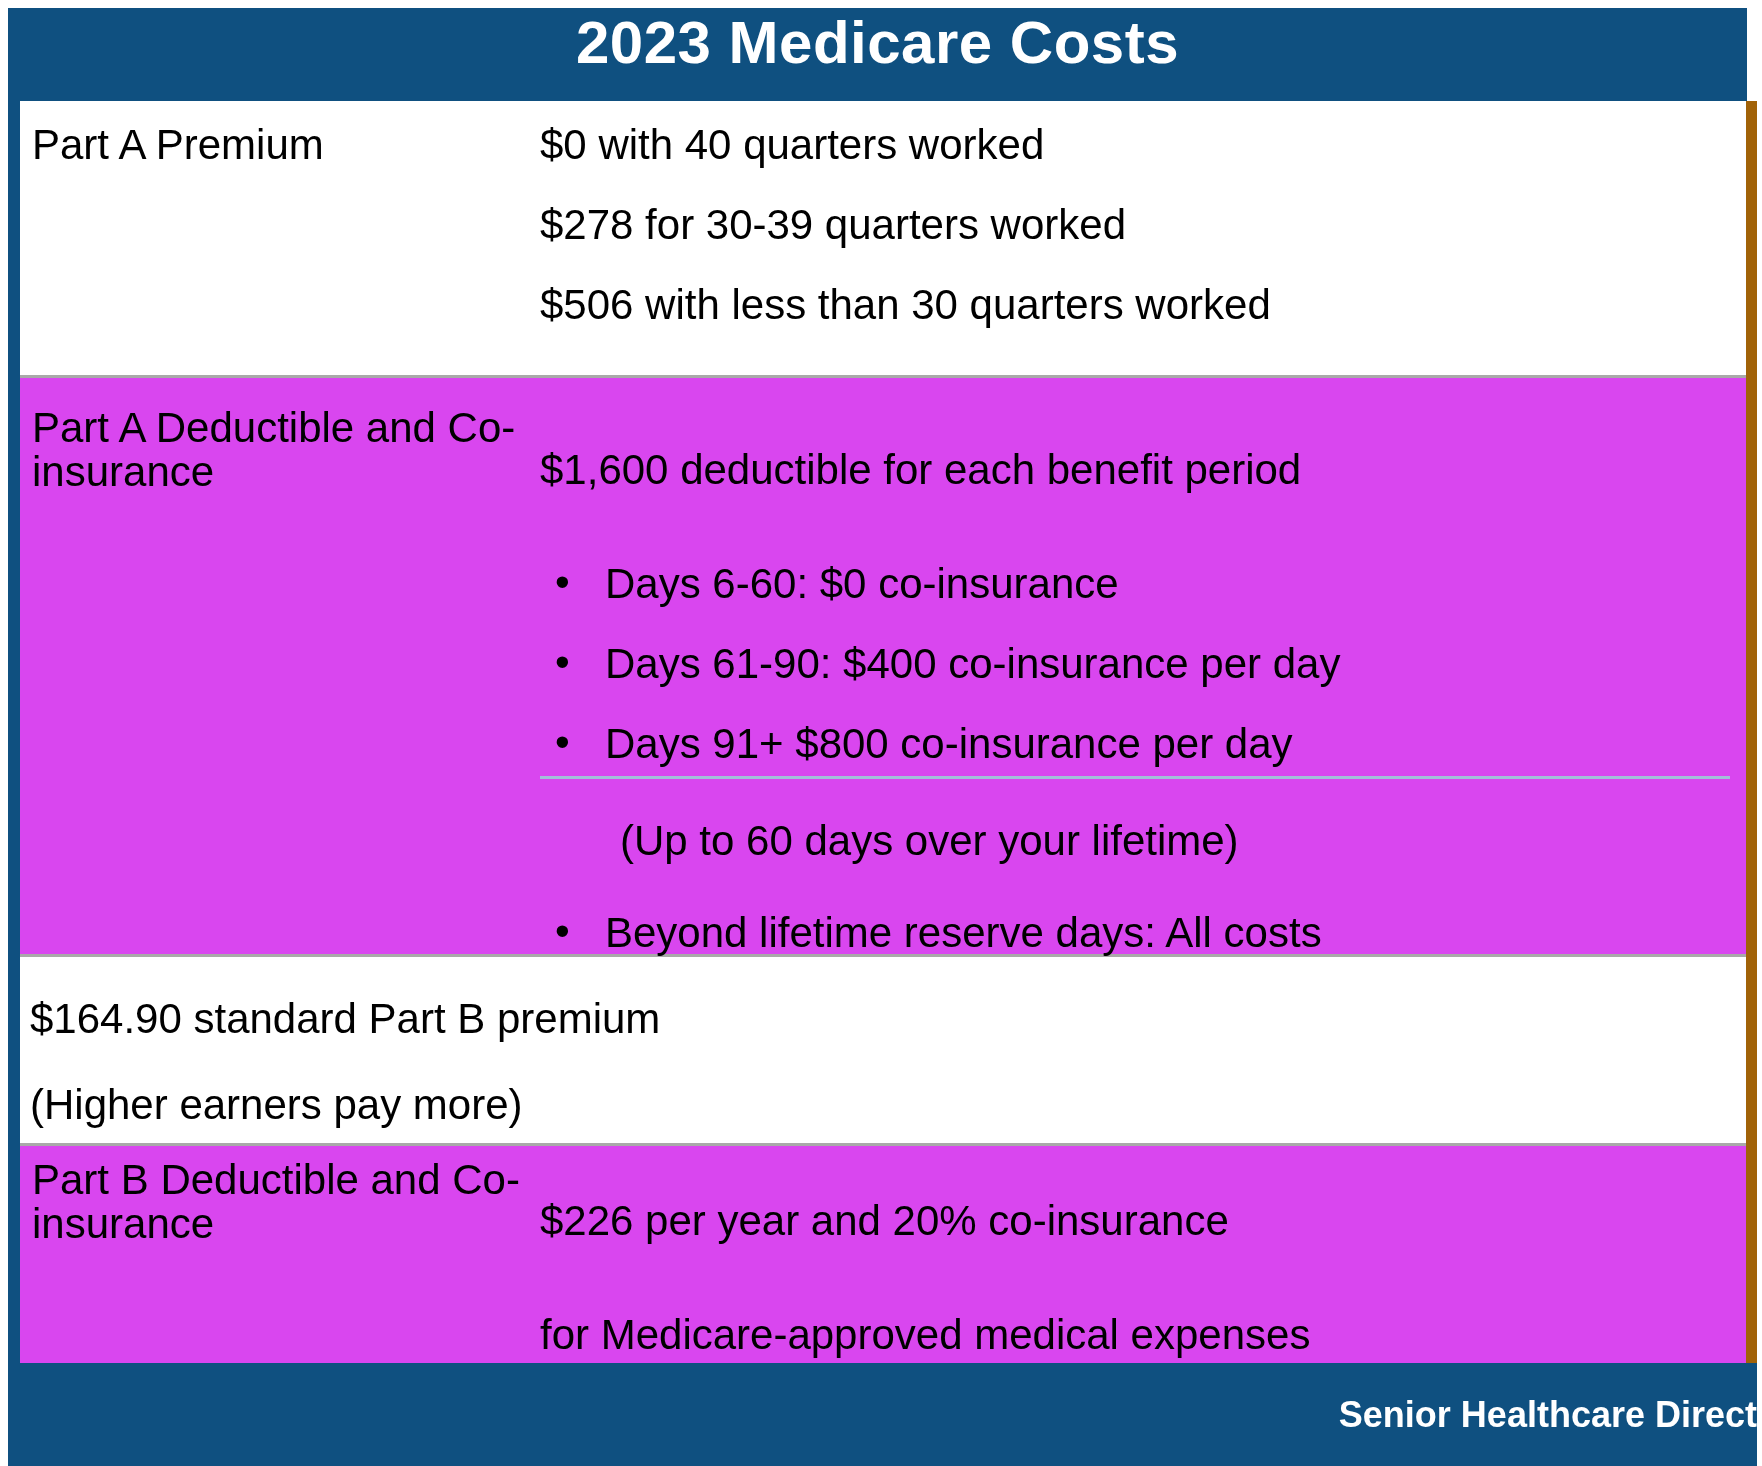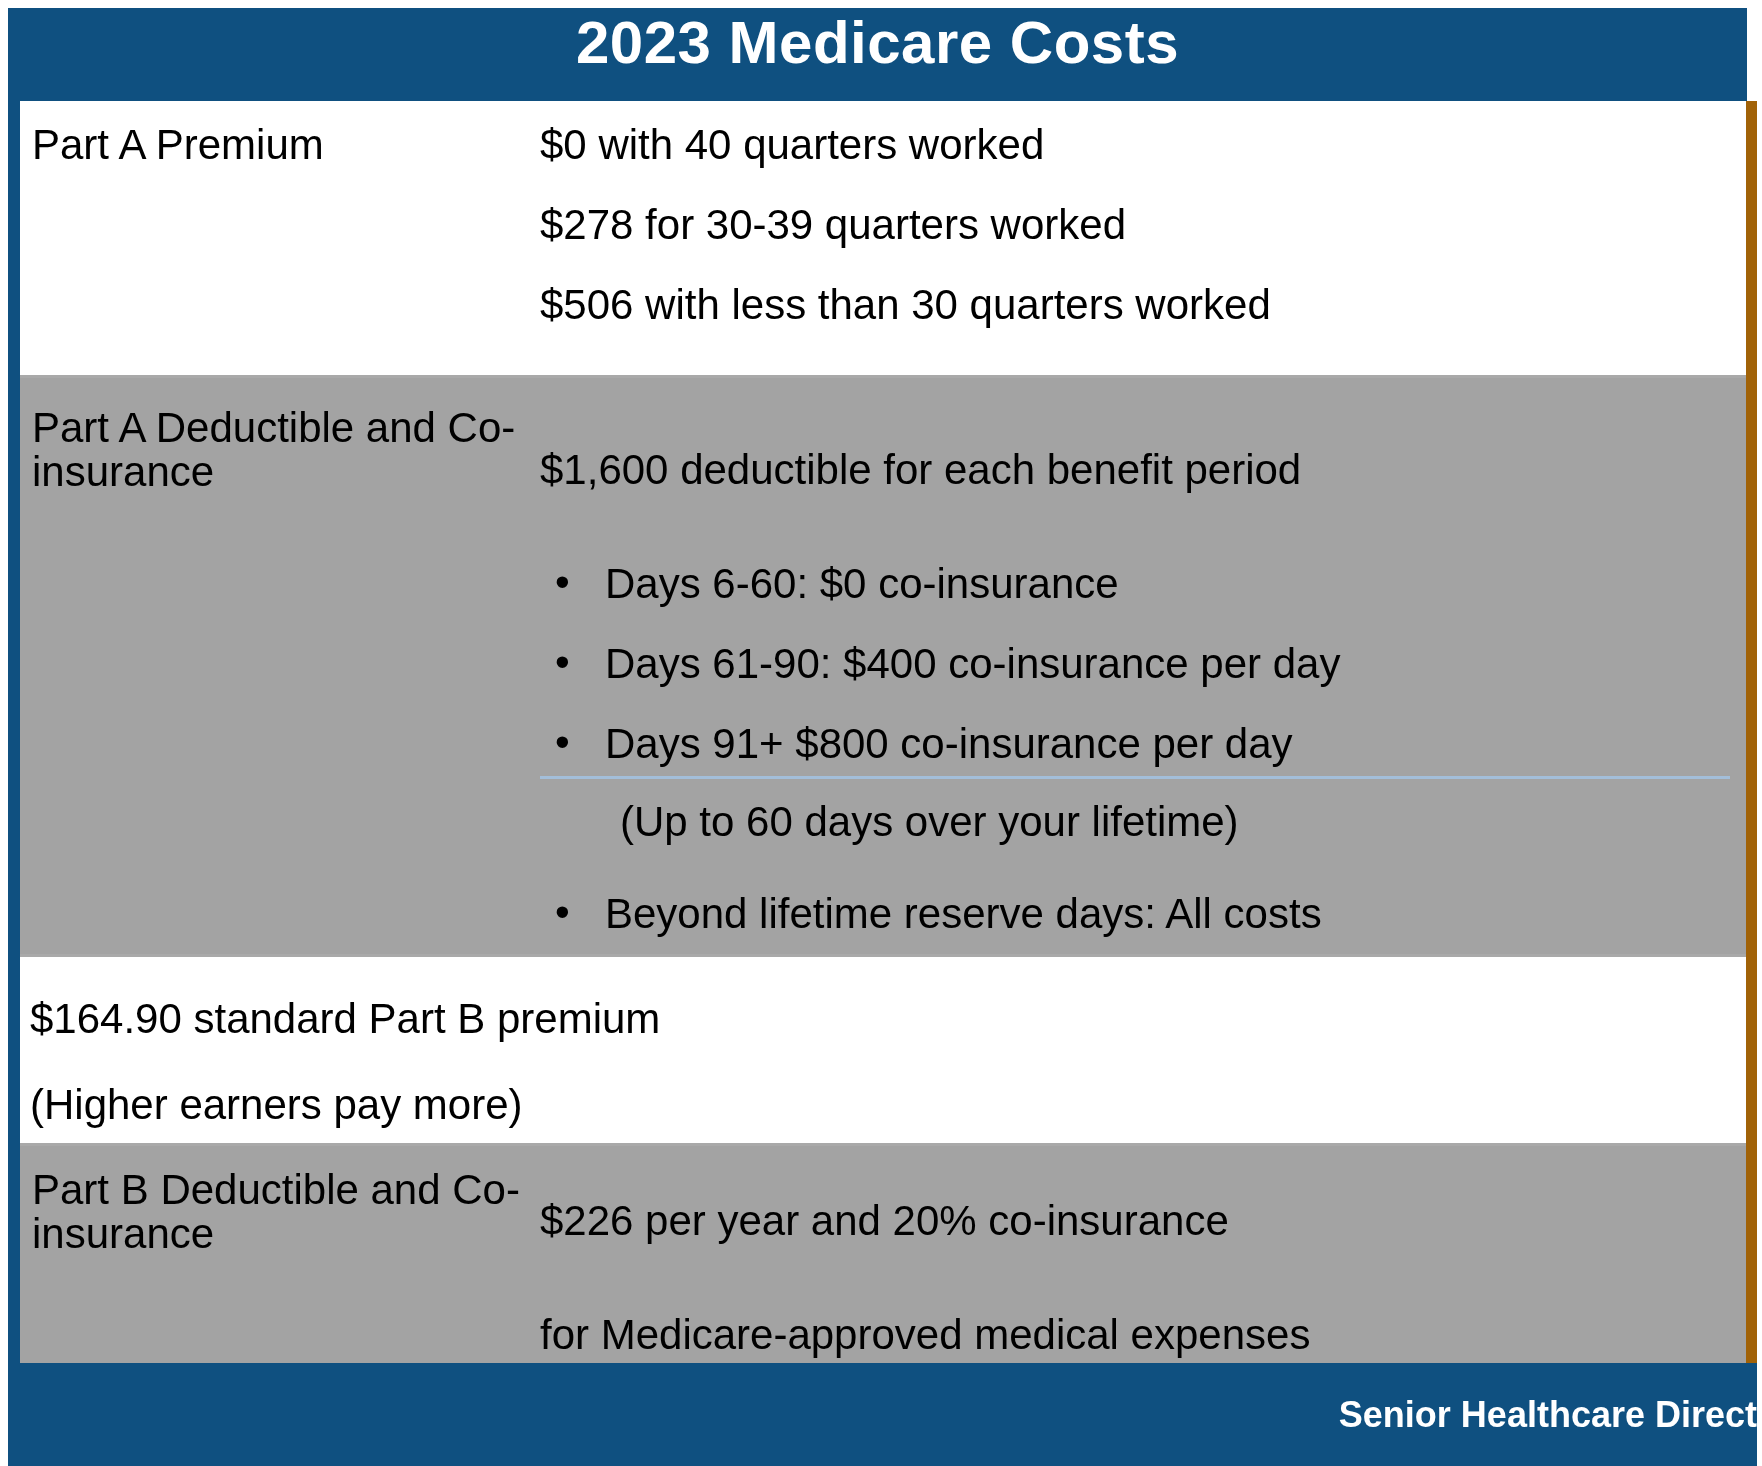--- a/index.html
+++ b/index.html
@@ -37,21 +37,21 @@
     border-left: 12px solid #0F5080;
     border-right: 11px solid #a16207;
     background: #ffffff;
   }
   .trow {
     display: flex;
     box-sizing: border-box;
     font-size: 42px;
     line-height: 1.05;
   }
-  .trow.gray { background: #a3a3a3; }
+  .trow.gray { background: #d946ef; }
   .trow.white { background: #ffffff; }
   .trow + .trow { border-top: 3px solid #A9A9A9; }
   .row-a-premium   { height: 274px; }
   .row-a-deduct    { height: 579px; }
   .row-b-premium   { height: 189px; }
   .row-b-deduct    { height: 220px; }
   .row-label {
     width: 510px;
     box-sizing: border-box;
     padding: 22px 10px 0 12px;
@@ -62,21 +62,21 @@
     box-sizing: border-box;
     padding-left: 10px;
     padding-right: 16px;
   }
   .row-a-premium .row-content { padding-top: 22px; }
   .row-a-premium .vline { margin: 0 0 36px 0; }
   .row-a-deduct .row-label { padding-top: 28px; }
   .row-a-deduct .row-content { padding-top: 70px; }
   .row-b-premium .row-content { padding-top: 40px; }
   .row-b-premium .vline { margin: 0 0 42px 0; }
-  .row-b-deduct .row-label { padding-top: 22px; }
+  .row-b-deduct .row-label { padding-top: 12px; }
   .row-b-deduct .row-content { padding-top: 45px; }
   .row-b-deduct .vline { margin: 8px 0 70px 0; }
   .vline { margin: 0; }
   .bullet-list {
     list-style: none;
     margin: 70px 0 0 0;
     padding: 0;
   }
   .bullet-item {
     position: relative;
@@ -88,21 +88,21 @@
     position: absolute;
     left: 15px;
     top: -2px;
   }
   .lifetime-divider {
     border: none;
     border-top: 3px solid #A3BED9;
     margin: 10px 0 0 0;
   }
   .lifetime-note {
-    margin: 21px 0 0 0;
+    margin: 40px 0 0 0;
     padding-left: 80px;
   }
   .last-bullet { margin-top: 48px; }
   .footer-band {
     position: absolute;
     left: 8px; top: 1363px;
     width: 1749px; height: 103px;
     background: #0F5080;
     display: flex;
     align-items: center;

